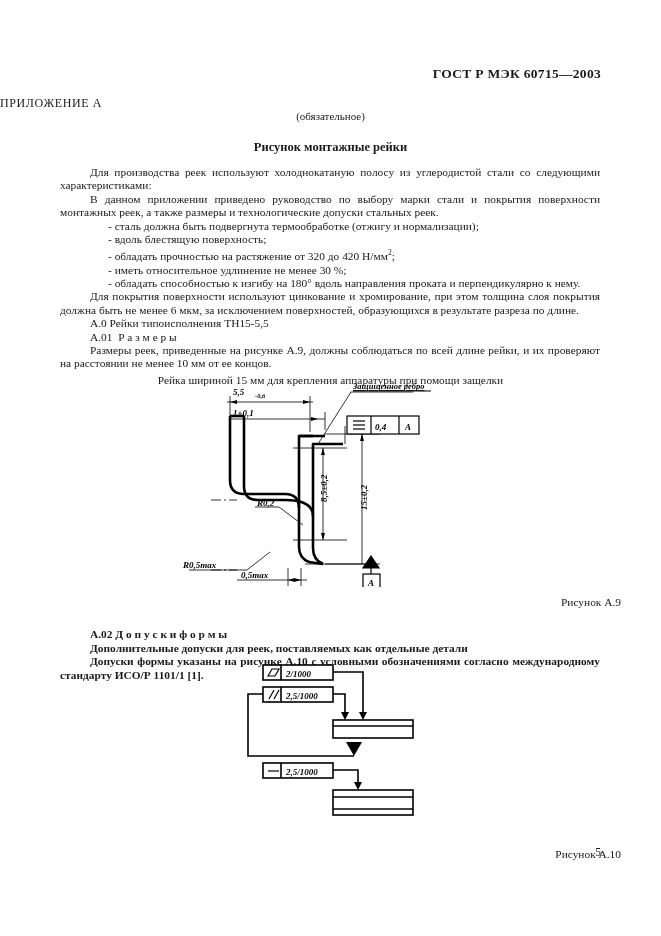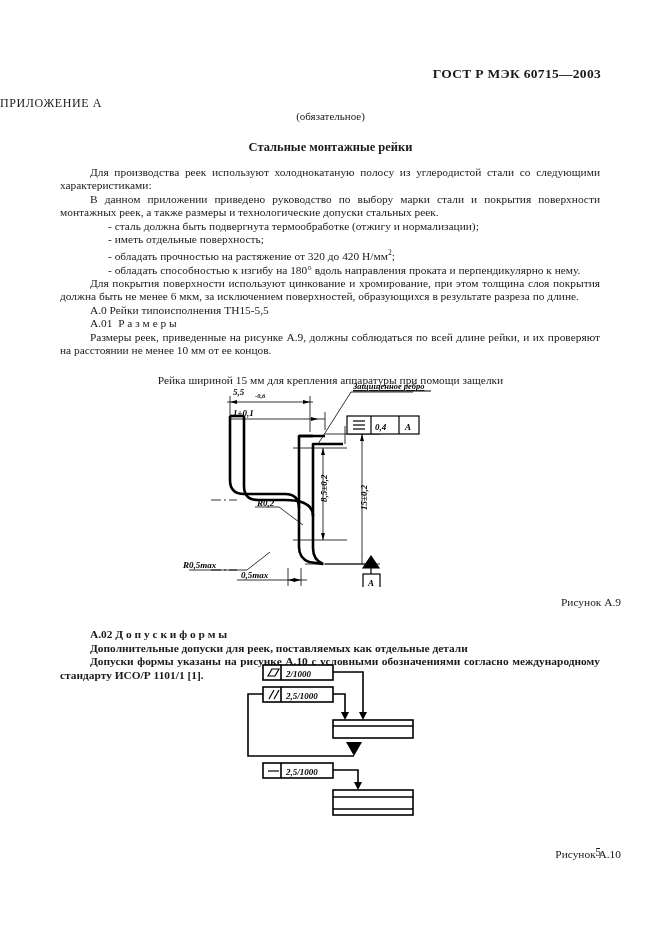--- a/index.html
+++ b/index.html
@@ -128,28 +128,29 @@
 </head>
 <body>
 
 <div class="page">
 
   <div class="header">ГОСТ Р МЭК 60715—2003</div>
 
   <div class="annex-title">ПРИЛОЖЕНИЕ А</div>
   <div class="annex-sub">(обязательное)</div>
 
-  <div class="doc-title">Стальные монтажные рейки</div>
+  <div class="doc-title">Рисунок монтажные рейки</div>
 
   <div class="body-text">
     <p>Для производства реек используют холоднокатаную полосу из углеродистой стали со следующими характеристиками:</p>
     <p>В данном приложении приведено руководство по выбору марки стали и покрытия поверхности монтажных реек, а также размеры и технологические допуски стальных реек.</p>
     <p class="dash">- сталь должна быть подвергнута термообработке (отжигу и нормализации);</p>
-    <p class="dash">- иметь отдельные поверхность;</p>
+    <p class="dash">- вдоль блестящую поверхность;</p>
     <p class="dash">- обладать прочностью на растяжение от 320 до 420 Н/мм<sup>2</sup>;</p>
+    <p class="dash">- иметь относительное удлинение не менее 30 %;</p>
     <p class="dash">- обладать способностью к изгибу на 180° вдоль направления проката и перпендикулярно к нему.</p>
     <p>Для покрытия поверхности используют цинкование и хромирование, при этом толщина слоя покрытия должна быть не менее 6 мкм, за исключением поверхностей, образующихся в результате разреза по длине.</p>
     <p class="plain">А.0  Рейки типоисполнения ТН15-5,5</p>
     <p class="plain"><span>А.01</span>&nbsp;&nbsp;<span>Р а з м е р ы</span></p>
     <p>Размеры реек, приведенные на рисунке А.9, должны соблюдаться по всей длине рейки, и их проверяют на расстоянии не менее 10 мм от ее концов.</p>
   </div>
 
   <div class="caption-center" style="top:374px">Рейка шириной 15 мм для крепления аппаратуры при помощи защелки</div>
 
   <div class="figure" id="fig-a9">

